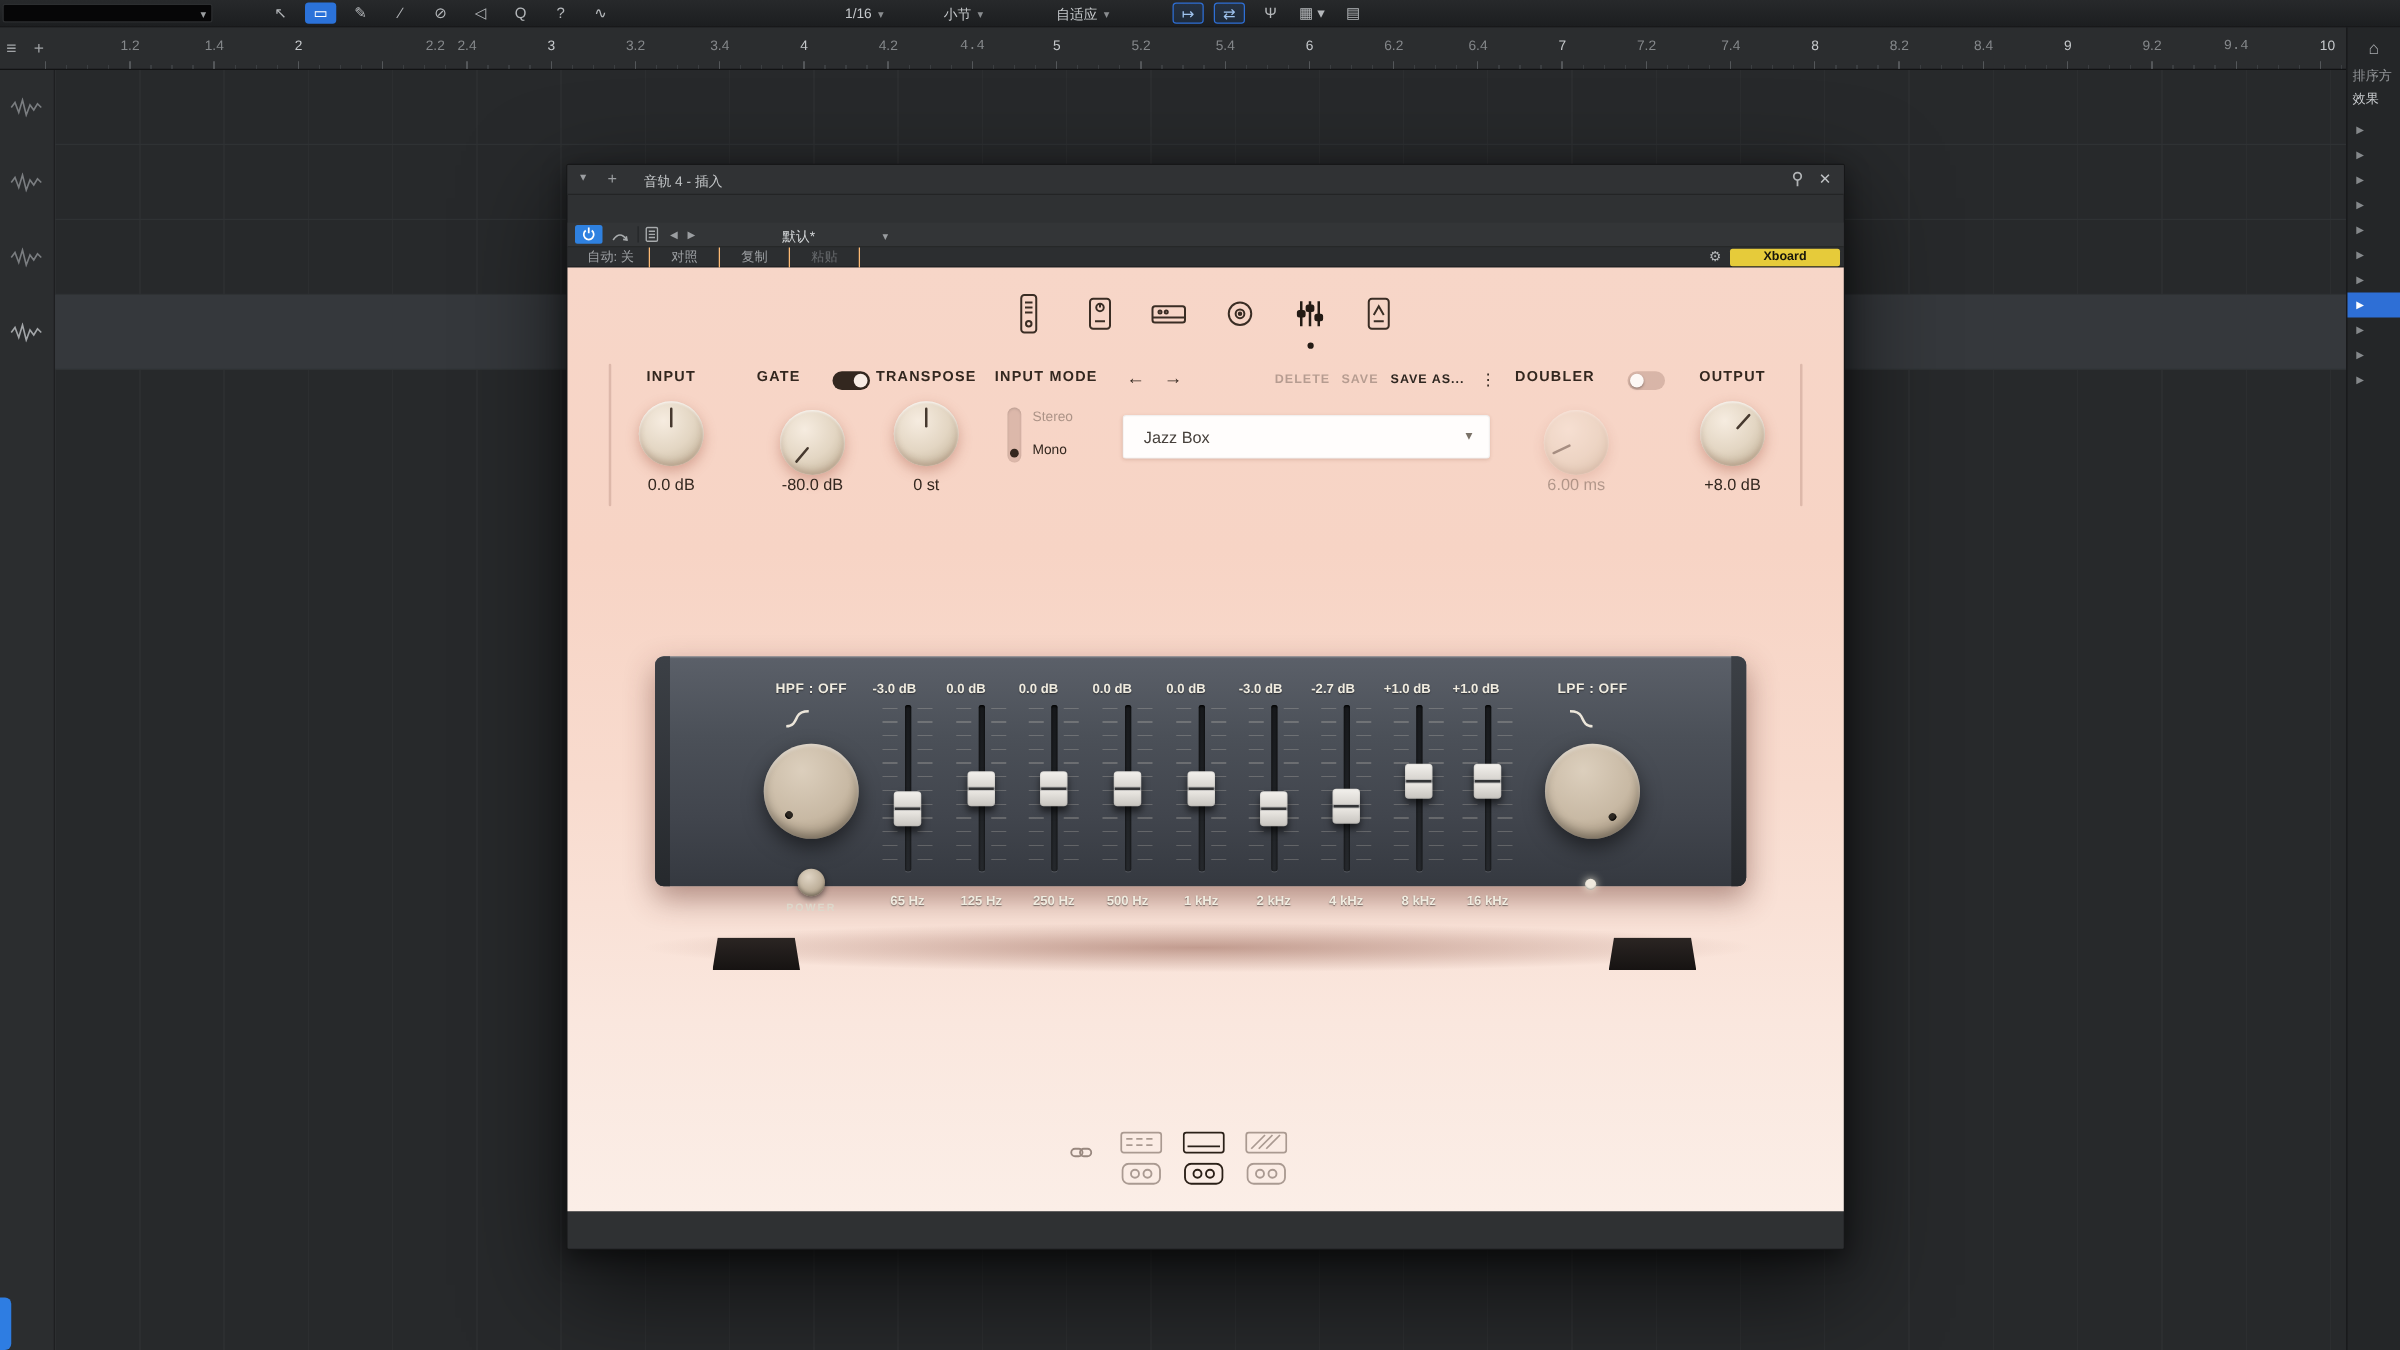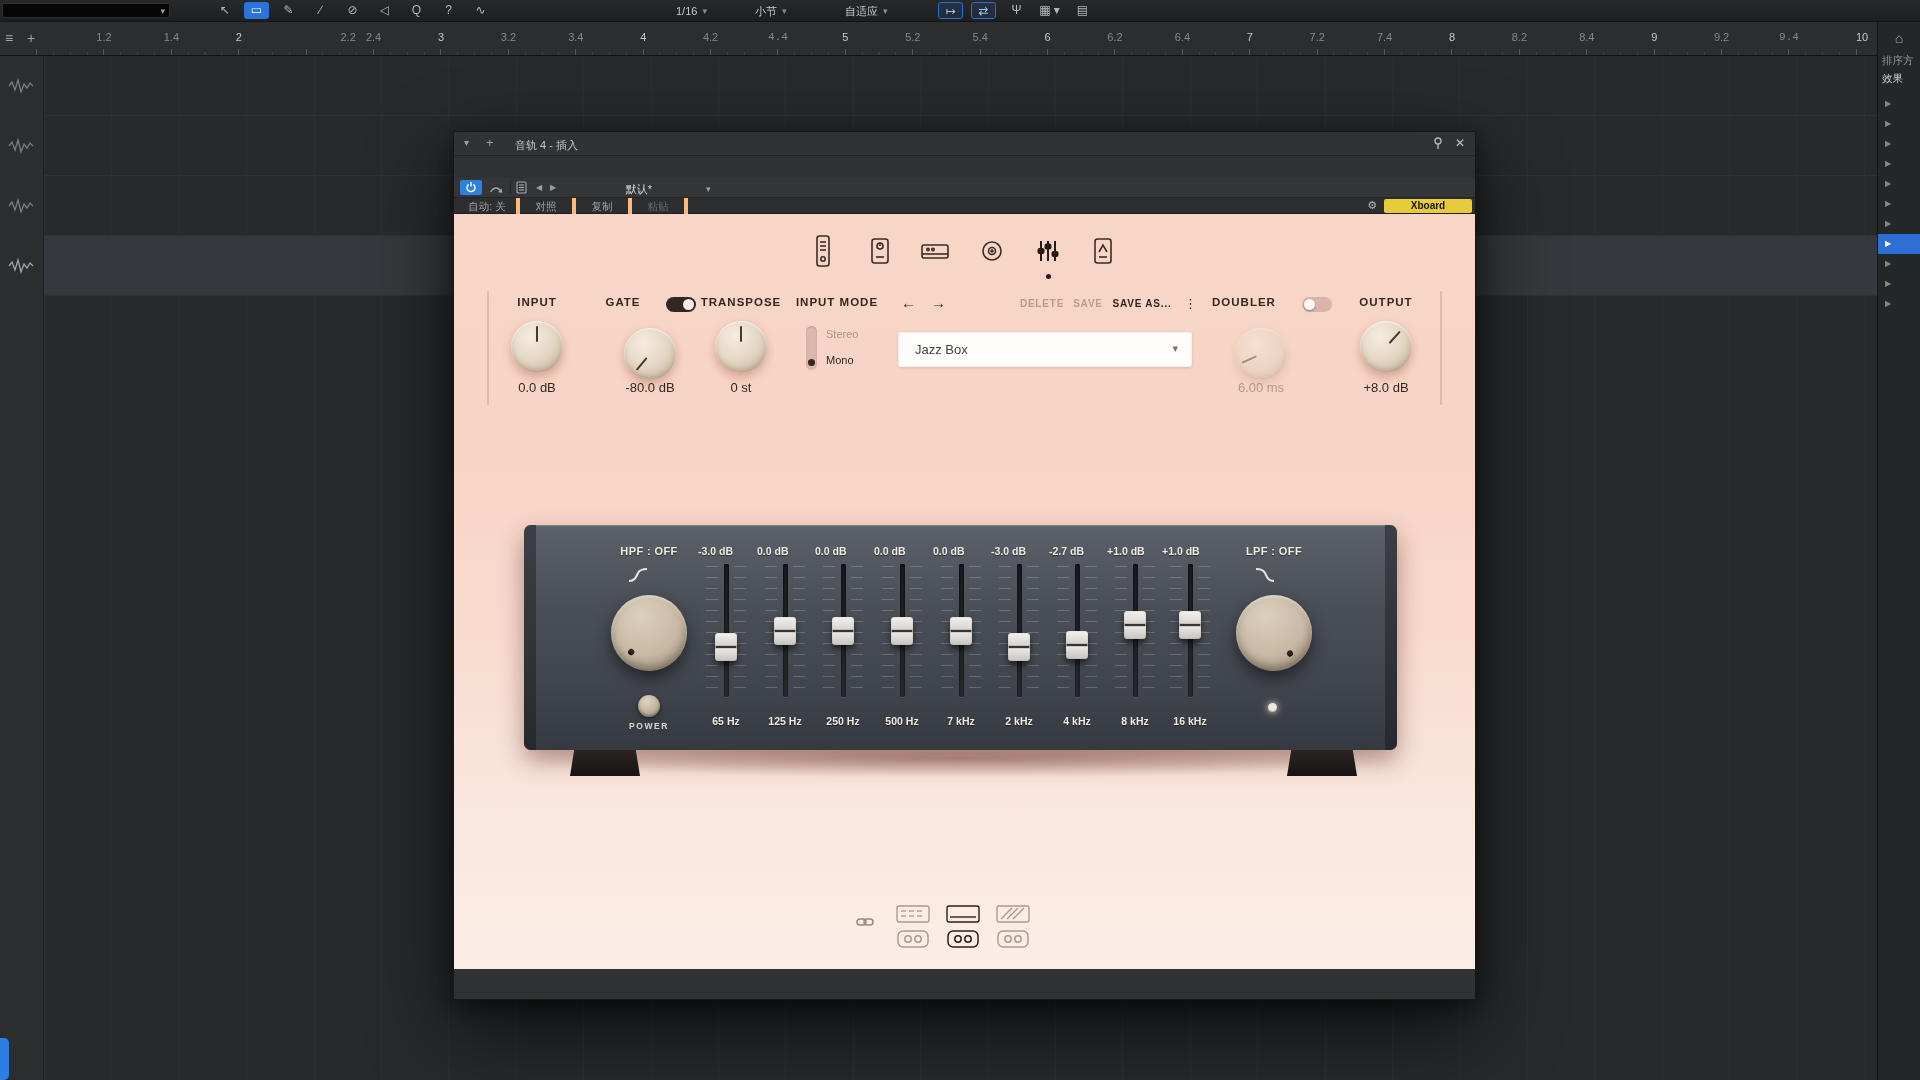--- a/index.html
+++ b/index.html
@@ -76,21 +76,21 @@
   .pwrbtn{position:absolute;left:6px;top:2px;width:22px;height:15px;background:#2f81e0;border-radius:2px;text-align:center}
   .bypbtn{position:absolute;left:33px;top:2px;width:18px;height:15px;color:#a8abad;text-align:center}
   .r3sep{position:absolute;left:56px;top:3px;height:13px;border-left:1px solid #242628}
   .ficon{position:absolute;left:62px;top:3px;color:#a8abad}
   .pprev{position:absolute;left:82px;top:5px;font-size:8px;color:#9b9ea1}
   .pnext{position:absolute;left:96px;top:5px;font-size:8px;color:#9b9ea1}
   .pname{position:absolute;left:145px;top:4px;width:80px;text-align:center;color:#d3d6d8;font-size:11px}
   .pnamedd{position:absolute;left:252px;top:6px;font-size:9px;color:#9b9ea1}
   .prow4{position:absolute;left:0;top:66px;right:0;height:16px;background:#2c2e30;border-bottom:1px solid #1e1f21}
   .ptab{position:absolute;top:0;height:16px;line-height:16px;text-align:center;font-size:10.5px;
-        color:#9fa2a5;border-right:4px solid #fdba74}
+        color:#9fa2a5;border-right:1px solid #fdba74}
   .ptab.dim{color:#686b6e}
   .gear{position:absolute;right:98px;top:1px;color:#b4b7b9;font-size:11px}
   .geardd{position:absolute;right:84px;top:3px;color:#9b9ea1;font-size:9px}
   .xboard{position:absolute;right:3px;top:1px;width:88px;height:14px;background:#e6cb3a;border-radius:2px;
           color:#17150c;font-size:10px;font-weight:bold;text-align:center;line-height:14px}
 
   
   .pcontent{position:absolute;left:0;top:82px;right:0;height:755px;overflow:hidden;
     background:linear-gradient(180deg,#f7d6c8 0%,#f7d4c5 30%,#f8dbce 55%,#fae7de 80%,#fbeee7 100%)}
   .hicon{position:absolute;top:16px;width:36px;height:42px;display:flex;align-items:center;justify-content:center;
@@ -123,21 +123,21 @@
   .navarrow{position:absolute;top:80px;font-size:15px;color:#33271f}
   .pbtxt{position:absolute;top:84px;font-size:10px;font-weight:bold;letter-spacing:.8px;text-align:center;color:#2e2620}
   .pbtxt.dim{color:rgba(46,38,32,.32)}
   .kebab{position:absolute;top:82px;font-size:13px;color:#33271f}
   .combo{position:absolute;left:444px;top:118px;width:294px;height:35px;background:#fffdfc;border-radius:3px;
          box-shadow:0 1px 3px rgba(120,60,40,.18);border:1px solid rgba(0,0,0,.05)}
   .combo .ctext{position:absolute;left:16px;top:9px;font-size:13px;color:#46403b}
   .combo .cdd{position:absolute;right:13px;top:9px;font-size:11px;color:#7a7268}
 
   
-  .equnit{position:absolute;left:70px;top:311px;width:873px;height:225px;border-radius:7px;
+  .equnit{position:absolute;left:70px;top:311px;width:873px;height:184px;border-radius:7px;
           background:linear-gradient(180deg,#5b6069 0%,#4b5058 35%,#41454d 70%,#353940 100%);
           box-shadow:0 10px 24px rgba(90,40,30,.45),inset 0 1px 1px rgba(255,255,255,.25)}
   .equnit::before{content:"";position:absolute;left:0;top:0;width:12px;height:100%;border-radius:7px 0 0 7px;
           background:linear-gradient(180deg,#3c4046,#26292d)}
   .equnit::after{content:"";position:absolute;right:0;top:0;width:12px;height:100%;border-radius:0 7px 7px 0;
           background:linear-gradient(180deg,#3c4046,#26292d)}
   .eqlabel{position:absolute;top:20px;height:14px;font-size:11px;font-weight:bold;letter-spacing:.4px;
            color:#f0ece0;text-align:center;text-shadow:0 1px 1px rgba(0,0,0,.5)}
   .arc{position:absolute;color:#ece6da}
   .bigknob{position:absolute;width:76px;height:76px;border-radius:50%;
@@ -562,21 +562,21 @@
               <div class="bfreq">500 Hz</div>
             </div>
             <div class="band" style="left: 409px;">
               <div class="bgain">0.0 dB</div>
               <div class="btrack">
                 <div class="ticks t-l"></div>
                 <div class="ticks t-r"></div>
                 <div class="slot"></div>
                 <div class="fader" style="top:53px"></div>
               </div>
-              <div class="bfreq">7 kHz</div>
+              <div class="bfreq">1 kHz</div>
             </div>
             <div class="band" style="left: 467px;">
               <div class="bgain">-3.0 dB</div>
               <div class="btrack">
                 <div class="ticks t-l"></div>
                 <div class="ticks t-r"></div>
                 <div class="slot"></div>
                 <div class="fader" style="top:69px"></div>
               </div>
               <div class="bfreq">2 kHz</div>

